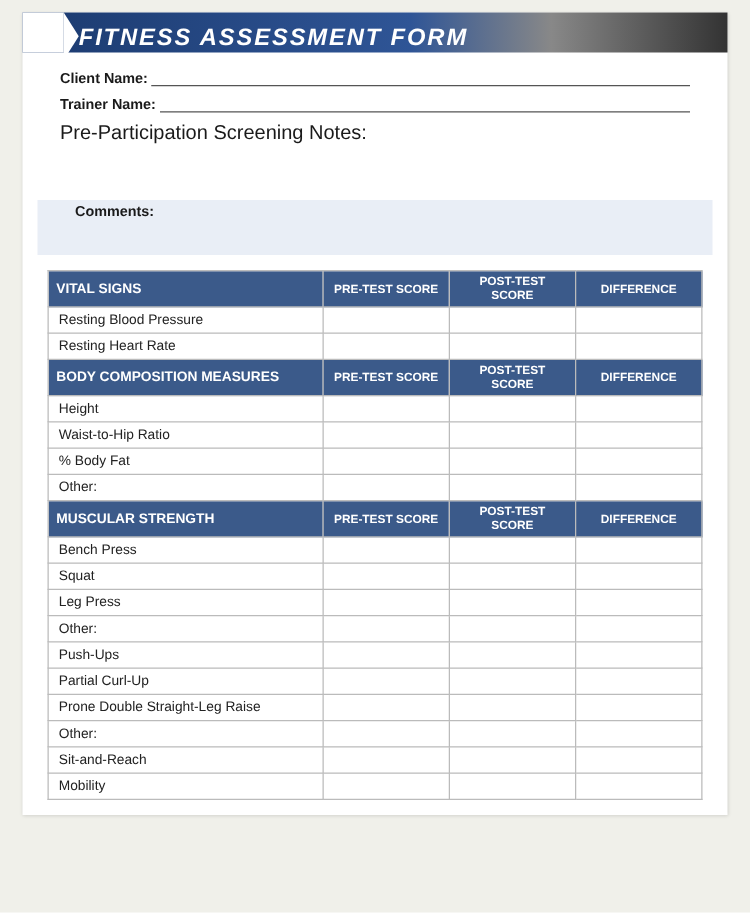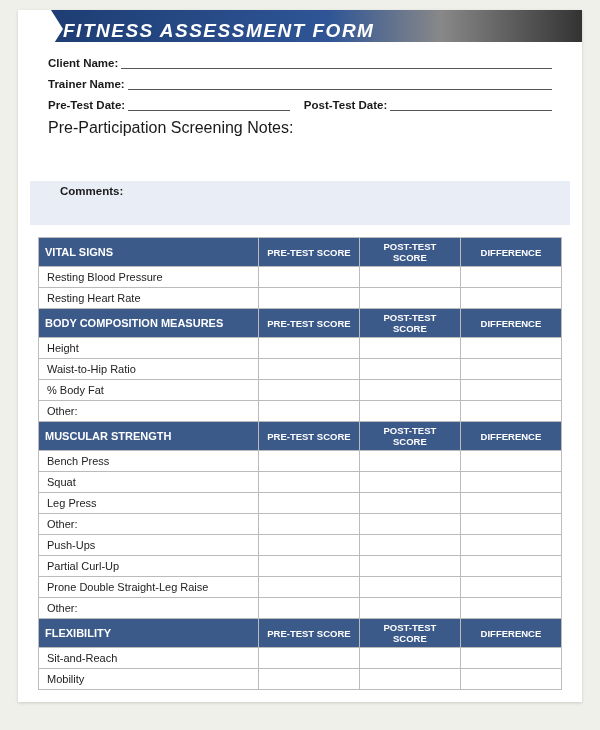--- a/index.html
+++ b/index.html
@@ -130,27 +130,20 @@
 
   <div class="form-area">
     <div class="field-row">
       <span class="field-label">Client Name:</span>
       <span class="field-line"></span>
     </div>
     <div class="field-row">
       <span class="field-label">Trainer Name:</span>
       <span class="field-line"></span>
     </div>
-    <div class="field-row">
-      <span class="field-label">Pre-Test Date:</span>
-      <span class="field-line"></span>
-      <span class="field-gap"></span>
-      <span class="field-label">Post-Test Date:</span>
-      <span class="field-line"></span>
-    </div>
     <div class="notes-label">Pre-Participation Screening Notes:</div>
     <div class="notes-space"></div>
   </div>
 
   <div class="comments-block">
     <span>Comments:</span>
   </div>
 
   <table class="assessment-table">
     <tbody id="table-body">
@@ -249,26 +242,20 @@
           <td></td>
           <td></td>
           <td></td>
         </tr>
         <tr class="data-row">
           <td>Other:</td>
           <td></td>
           <td></td>
           <td></td>
         </tr>
-        <tr class="section-header">
-          <td class="col-label">FLEXIBILITY</td>
-          <td class="col-score">PRE-TEST SCORE</td>
-          <td class="col-score">POST-TEST SCORE</td>
-          <td class="col-score">DIFFERENCE</td>
-        </tr>
         <tr class="data-row">
           <td>Sit-and-Reach</td>
           <td></td>
           <td></td>
           <td></td>
         </tr>
         <tr class="data-row">
           <td>Mobility</td>
           <td></td>
           <td></td>

